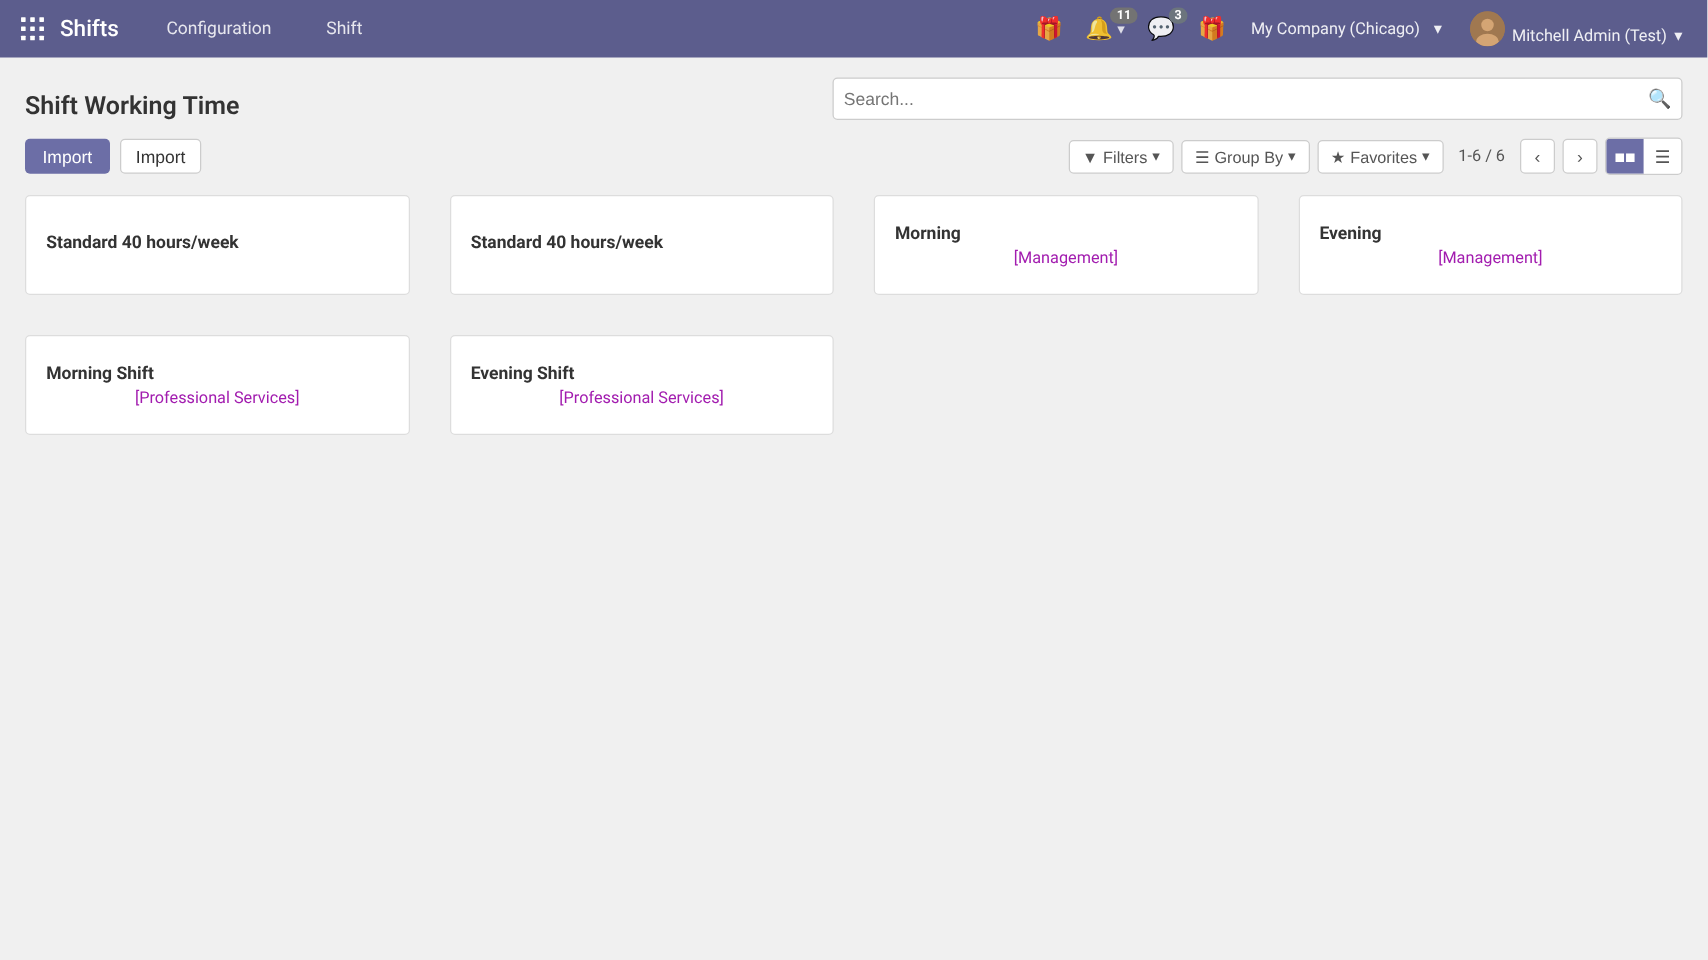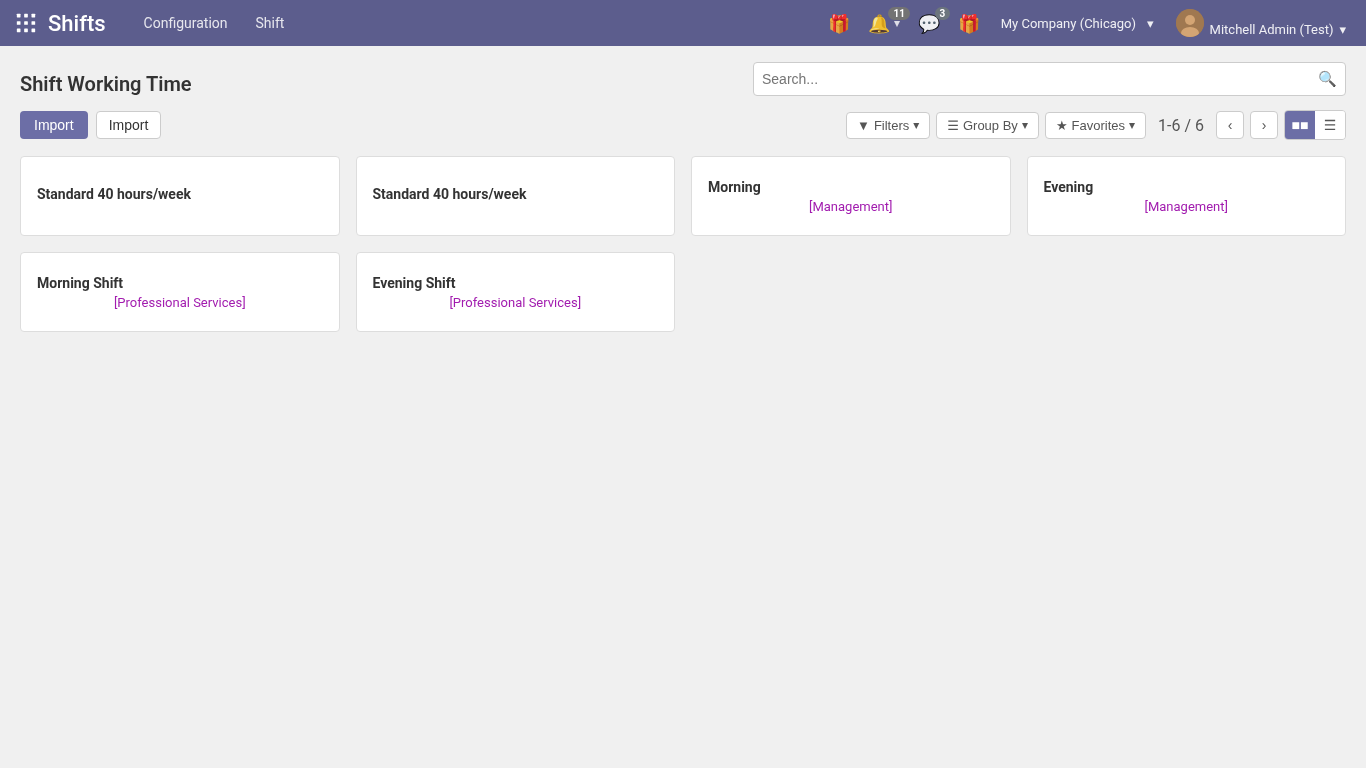--- a/index.html
+++ b/index.html
@@ -15,28 +15,28 @@
       color: #fff;
       gap: 8px;
     }
     .topnav-logo {
       width: 28px; height: 28px;
       display: flex; align-items: center; justify-content: center;
       cursor: pointer;
     }
     .topnav-logo svg { width: 22px; height: 22px; fill: #fff; }
     .topnav-title {
-      font-size: 22px;
+      font-size: 18px;
       font-weight: 500;
       color: #fff;
       margin-right: 16px;
     }
     .topnav-menu {
       display: flex;
-      gap: 0;
+      gap: 16px;
     }
     .topnav-menu-item {
       color: rgba(255,255,255,0.85);
       padding: 0 14px;
       height: 46px;
       line-height: 46px;
       cursor: pointer;
       font-size: 14px;
     }
     .topnav-spacer { flex: 1; }
@@ -106,21 +106,21 @@
       font-size: 20px;
       font-weight: 600;
       color: #333;
     }
     .search-bar {
       display: flex;
       align-items: center;
       border: 1px solid #ccc;
       background: #fff;
       border-radius: 4px;
-      width: 593px;
+      width: 680px;
       height: 34px;
       padding: 0 8px;
     }
     .search-bar input {
       border: none; outline: none;
       flex: 1;
       font-size: 14px;
       color: #666;
     }
     .search-icon { color: #888; font-size: 15px; }
@@ -162,21 +162,21 @@
       border: 1px solid #ccc;
       background: #fff;
       padding: 5px 10px;
       border-radius: 4px;
       cursor: pointer;
       font-size: 13px;
       display: flex; align-items: center; gap: 4px;
       color: #555;
     }
     .pagination-info {
-      font-size: 16px;
+      font-size: 13px;
       color: #555;
       margin: 0 6px;
     }
     .pagination-btn {
       background: #fff;
       border: 1px solid #ccc;
       width: 28px; height: 28px;
       border-radius: 4px;
       cursor: pointer;
       display: flex; align-items: center; justify-content: center;
@@ -197,21 +197,21 @@
       display: flex; align-items: center; justify-content: center;
       color: #555;
       font-size: 14px;
     }
     .view-btn.active { background: #6c6ea6; color: #fff; }
 
     
     .cards-grid {
       display: grid;
       grid-template-columns: repeat(4, 1fr);
-      gap: 16px;
+      gap: 32px;
     }
     .card {
       background: #fff;
       border: 1px solid #ddd;
       border-radius: 4px;
       padding: 20px 16px;
       cursor: pointer;
       min-height: 80px;
       display: flex;
       flex-direction: column;

